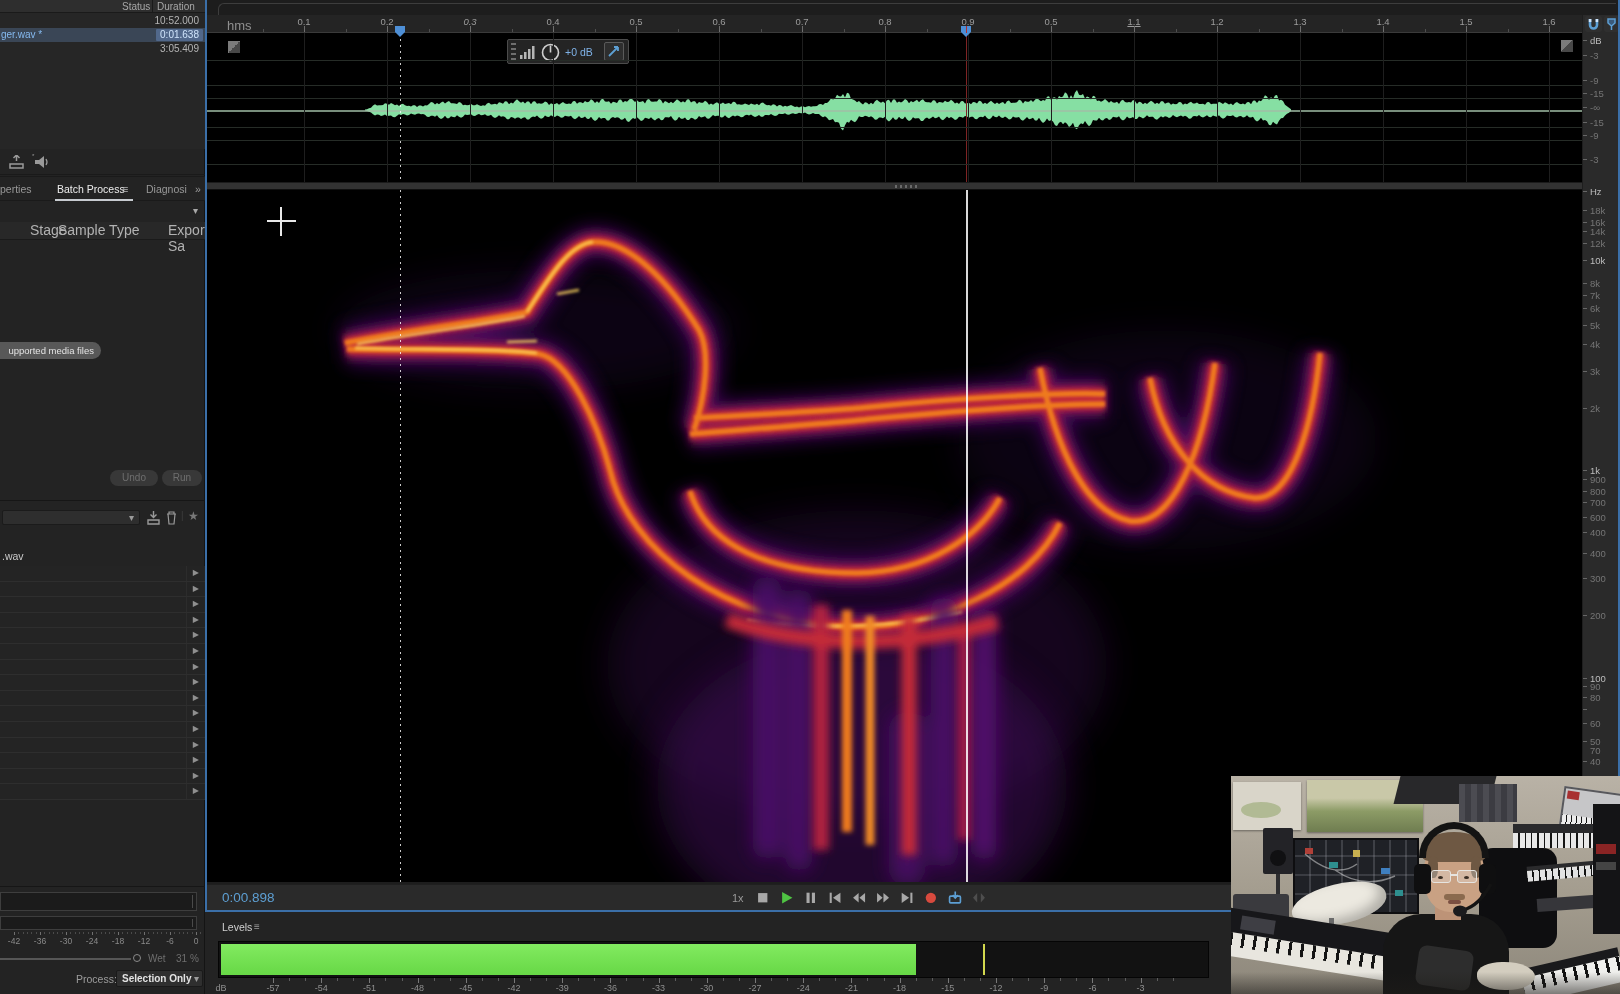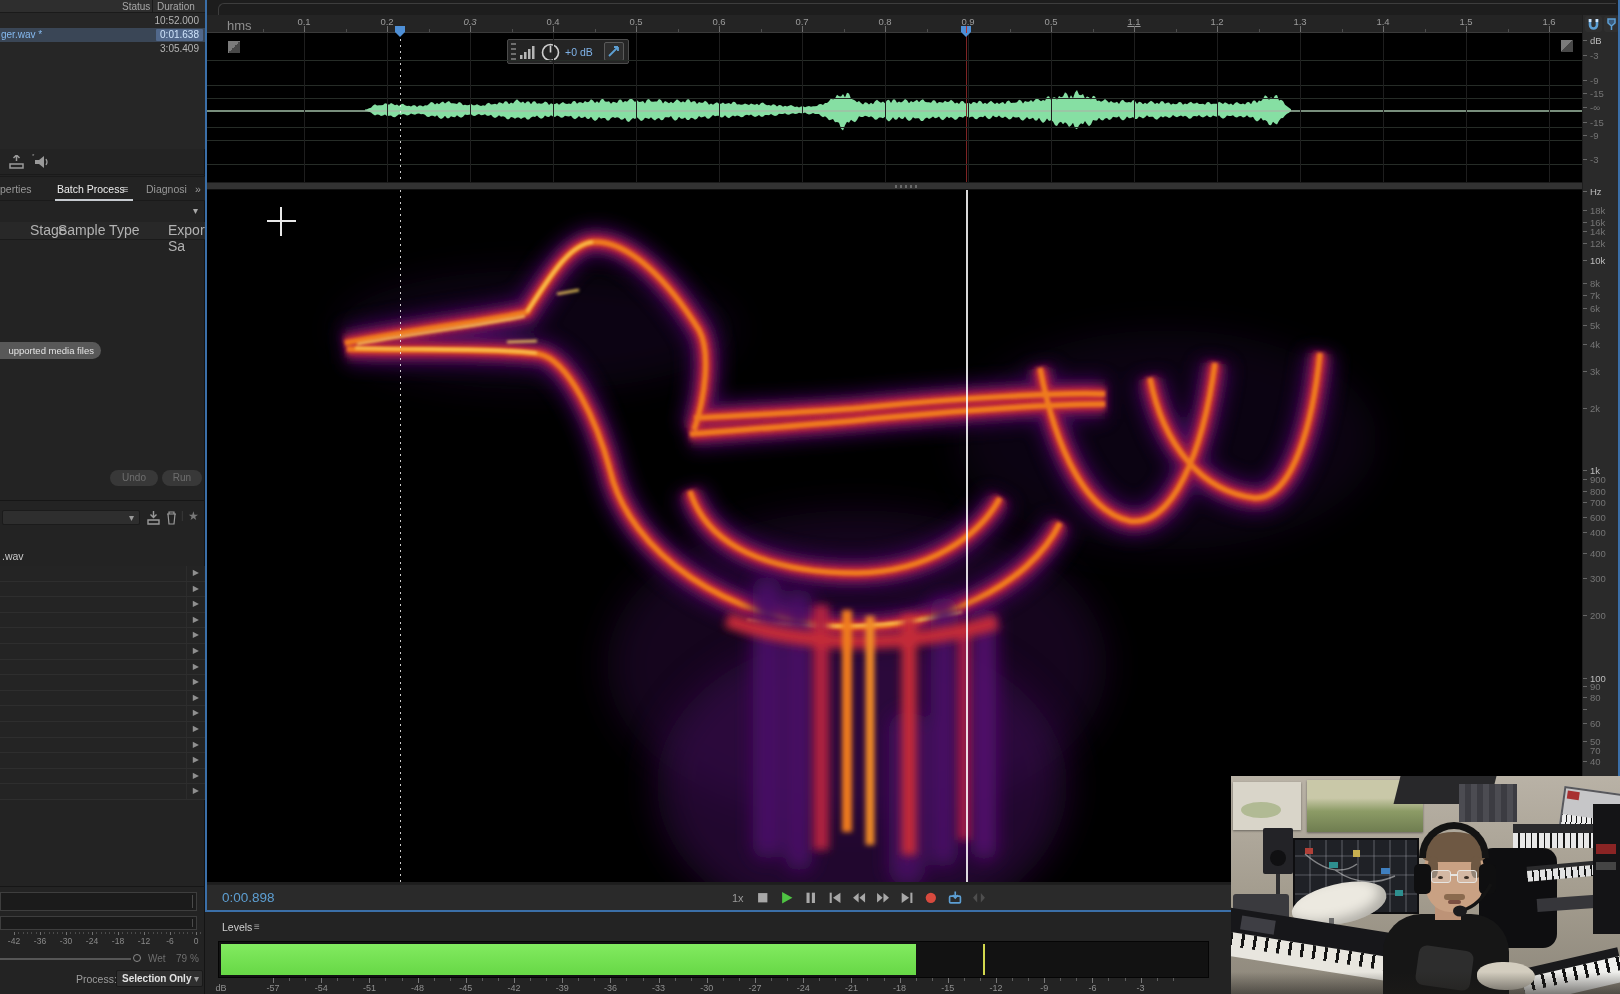--- a/index.html
+++ b/index.html
@@ -262,21 +262,21 @@
         <div style="position:absolute;left:200.33333333333334px;top:0;width:1px;height:2px;background:#4a4a4a;"></div>
         <div style="position:absolute;left:204.66666666666666px;top:0;width:1px;height:2px;background:#4a4a4a;"></div>
         <div style="position:absolute;left:209px;top:0;width:1px;height:2px;background:#4a4a4a;"></div>
         <div style="position:absolute;left:213.33333333333334px;top:0;width:1px;height:2px;background:#4a4a4a;"></div>
         <div style="position:absolute;left:217.66666666666666px;top:0;width:1px;height:2px;background:#4a4a4a;"></div>
       </div>
 
     <div class="abs" style="left:0;top:958px;width:131px;height:2px;background:#565656;"></div>
     <div class="abs" style="left:133px;top:954px;width:8px;height:8px;border:1.5px solid #8a8a8a;border-radius:50%;"></div>
     <span class="lbl" style="left:148px;top:953px;color:#6e6e6e;">Wet</span>
-    <span class="lbl" style="left:176px;top:953px;color:#6e6e6e;">79 %</span>
+    <span class="lbl" style="left:176px;top:953px;color:#6e6e6e;">31 %</span>
 
     <span class="lbl" style="left:76px;top:973px;color:#9c9c9c;font-size:10.5px;">Process:</span>
     <div class="abs" style="left:116px;top:970px;width:87px;height:17px;background:#2f2f2f;border:1px solid #1a1a1a;border-radius:2px;">
       <span class="lbl" style="left:5px;top:2px;color:#e2e2e2;font-size:10px;font-weight:bold;">Selection Only</span>
       <span class="lbl" style="right:3px;top:2px;color:#9a9a9a;">▾</span>
     </div>
   </div>
 
   <div class="abs" style="left:218px;top:3px;width:1398px;height:12px;border-top:1px solid #3d3d3d;border-left:1px solid #3d3d3d;border-radius:6px 0 0 0;"></div>
 

